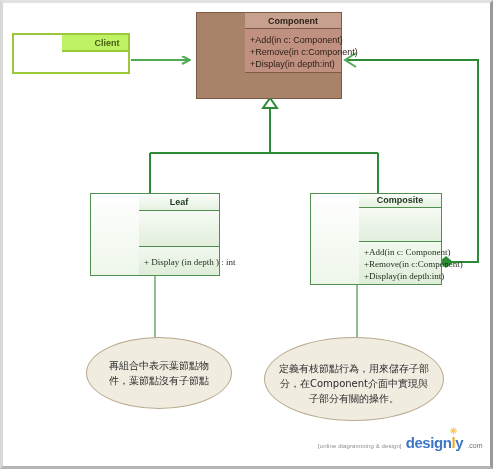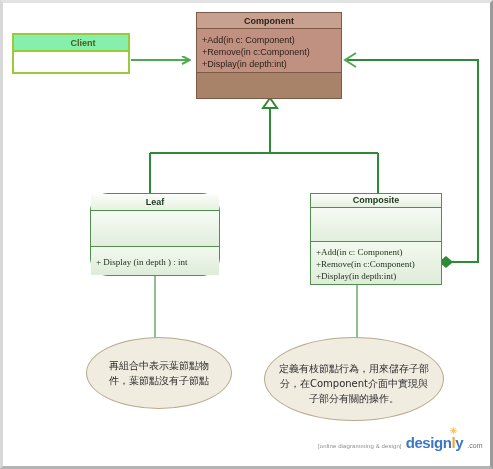--- a/index.html
+++ b/index.html
@@ -43,20 +43,21 @@
   .uml-box {
     position: absolute;
     box-sizing: border-box;
     display: flex;
     flex-direction: column;
   }
   .uml-row {
     box-sizing: border-box;
     display: flex;
     align-items: center;
+    margin-left: 48px;
   }
   .uml-title {
     justify-content: center;
     font-size: 9px;
     font-weight: bold;
     color: #333333;
   }
   .uml-ops {
     flex-direction: column;
     align-items: flex-start;
@@ -75,21 +76,21 @@
     left: 12px;
     top: 33px;
     width: 118px;
     height: 41px;
     border: 2px solid #9ac93a;
     background: #ffffff;
   }
   #client-box .uml-title {
     height: 17px;
     border-bottom: 2px solid #9ac93a;
-    background: #86efac;
+    background: #bef264;
     color: #4a5c16;
     padding-left: 24px;
   }
   #client-box .uml-attrs {
     flex: 1;
     background: #ffffff;
   }
 
   
   #component-box {
@@ -140,21 +141,20 @@
     font-family: Liberation Serif, serif;
   }
   .green-box .uml-op {
     color: #23351f;
   }
   #leaf-box {
     left: 90px;
     top: 193px;
     width: 130px;
     height: 83px;
-    border-radius: 18px;
   }
   #leaf-box .uml-attrs { height: 36px; }
   #composite-box {
     left: 310px;
     top: 193px;
     width: 132px;
     height: 92px;
   }
   #composite-box .uml-attrs { height: 42px; }
 

